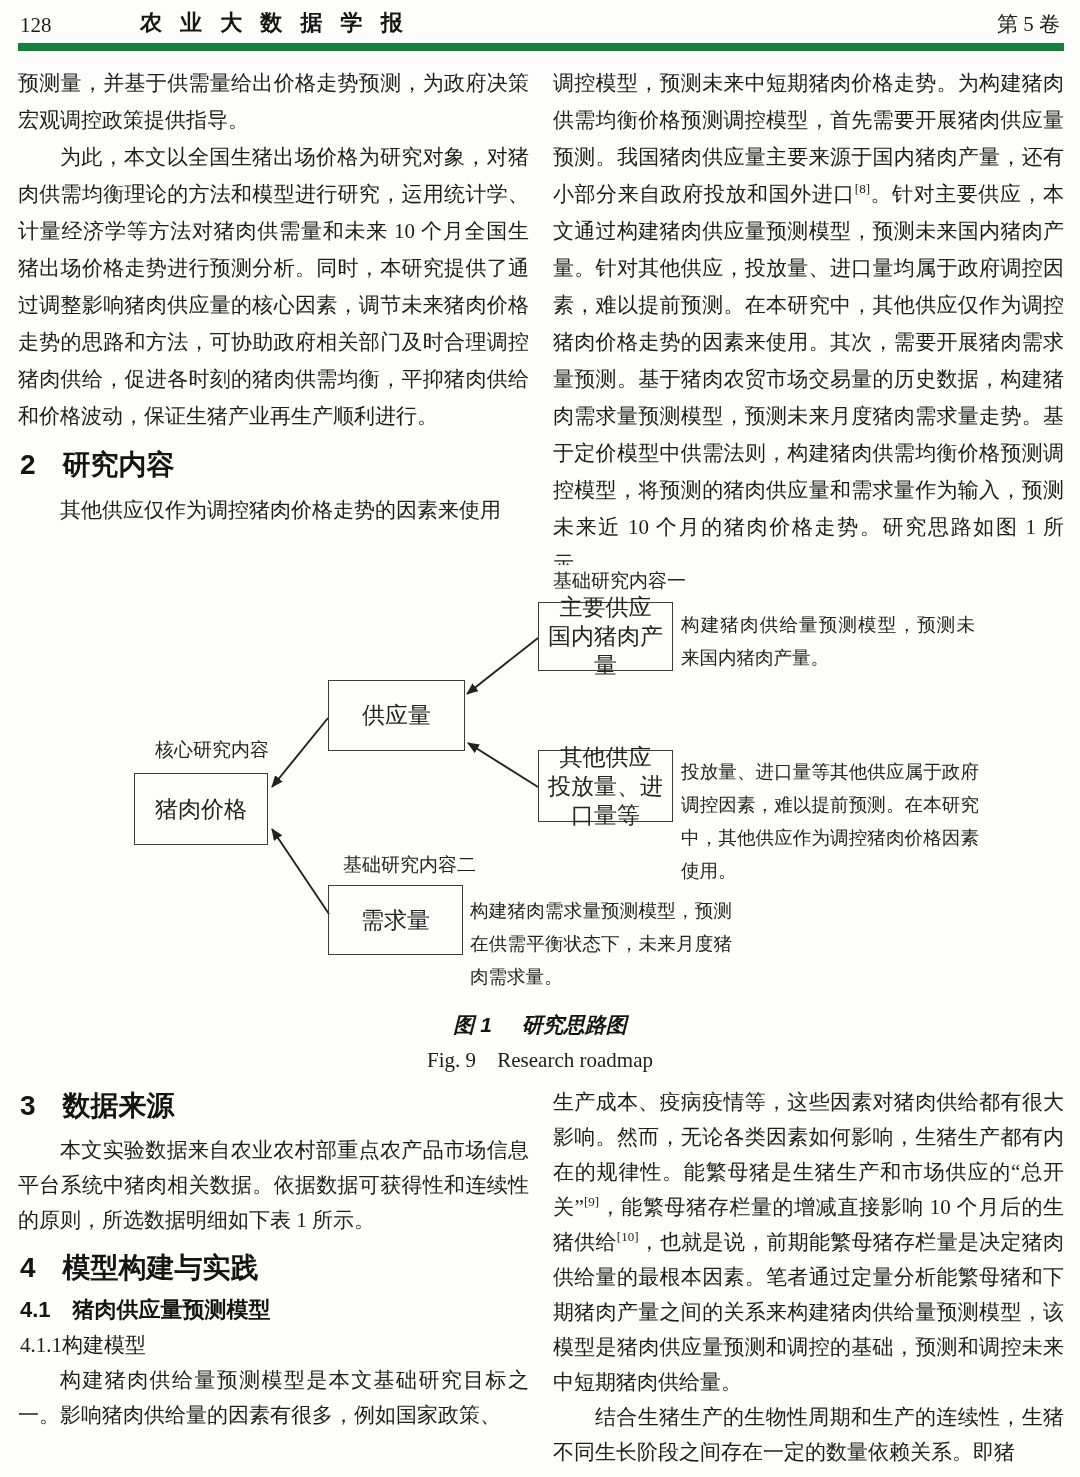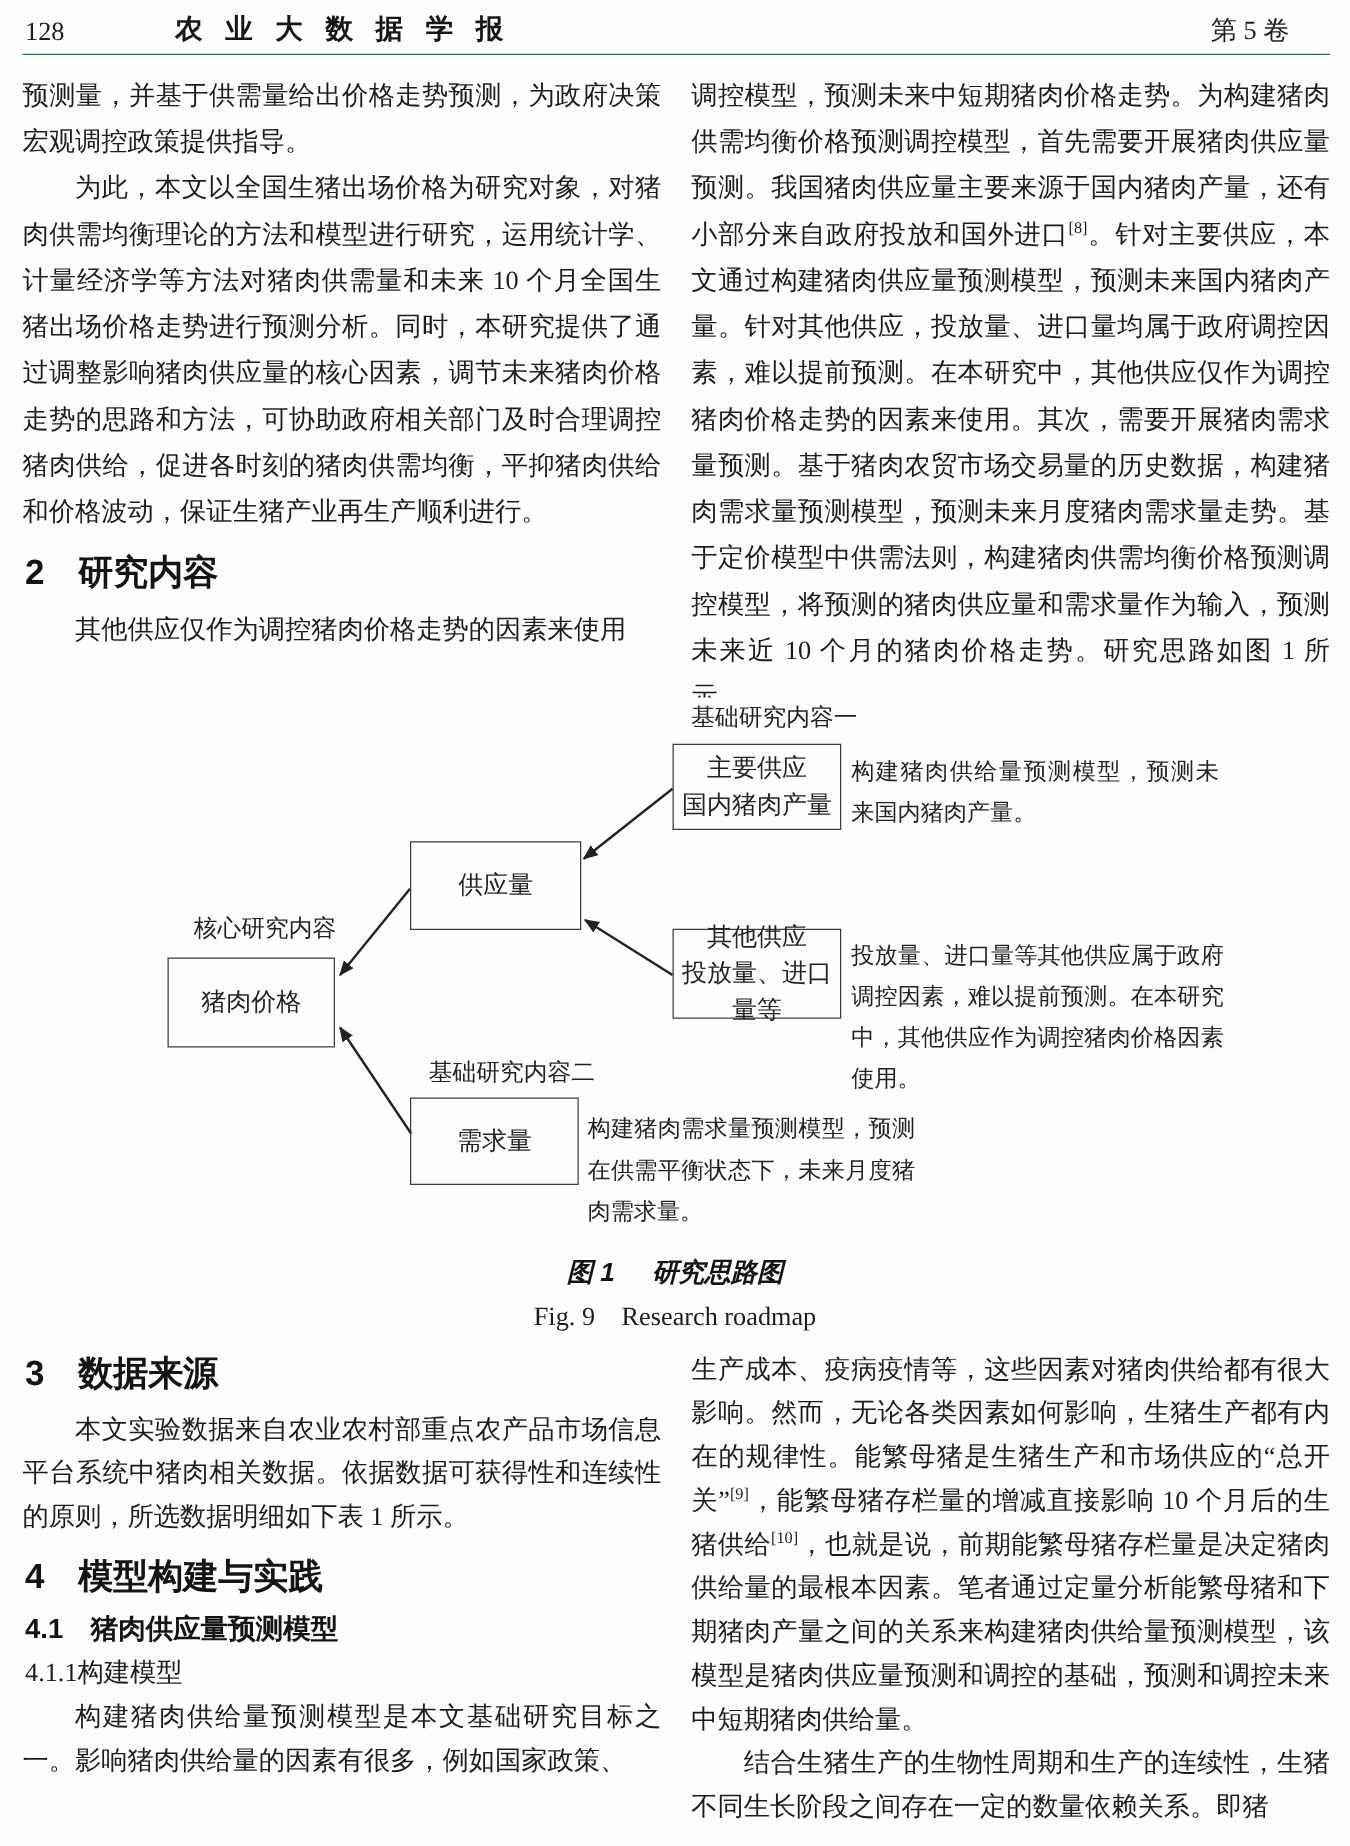--- a/index.html
+++ b/index.html
@@ -10,29 +10,29 @@
     overflow:hidden;
     font-family:"Liberation Serif","DejaVu Serif",serif;
     color:#1c1c1c;
     margin:0 auto;
   }
   
   .header{
     margin:0 16px 0 18px;
     padding:8px 4px 5px 2px;
     display:flex;align-items:flex-end;
-    border-bottom:1px solid #15803d;
+    border-bottom:8px solid #15803d;
   }
   .header .pageno{font-size:21px;width:120px;}
   .header .journal{
     flex:1;
     font-family:"Liberation Sans","DejaVu Sans",sans-serif;
     font-weight:700;font-size:22px;letter-spacing:6px;color:#161616;
   }
-  .header .vol{width:120px;text-align:center;font-size:21px;}
+  .header .vol{width:120px;text-align:right;font-size:21px;}
   
   .cols{display:flex;gap:24px;padding:0 16px 0 18px;}
   .col{width:511px;}
   .cols-top{padding-top:14px;height:500px;overflow:hidden;}
   .cols-bottom{padding-top:12px;height:393px;overflow:hidden;}
   .para{font-size:21px;line-height:37px;text-align:justify;margin:0;}
   .cols-bottom .para{line-height:35px;}
   .indent{text-indent:2em;}
   sup{font-size:0.62em;line-height:0;vertical-align:super;}
   
@@ -56,21 +56,21 @@
     margin:2px 0 2px 2px;
   }
   .h4 .h-num{}
   
   .figure{position:relative;width:1080px;height:430px;}
   .fig-arrows{position:absolute;left:0;top:0;}
   .fbox{
     position:absolute;
     border:1.6px solid #3c3c3c;
     display:flex;flex-direction:column;align-items:center;justify-content:center;
-    font-size:20px;line-height:29px;color:#222;
+    font-size:23px;line-height:29px;color:#222;
     box-sizing:border-box;text-align:center;background:transparent;
   }
   .flabel{position:absolute;font-size:19px;color:#222;white-space:nowrap;}
   .fnote{position:absolute;font-size:18.5px;line-height:33px;color:#222;text-align:justify;}
   .caption{text-align:center;}
   .caption-zh{
     margin-top:16px;
     font-family:"Liberation Sans","DejaVu Sans",sans-serif;
     font-weight:700;font-size:21px;color:#141414;font-style:italic;
   }

